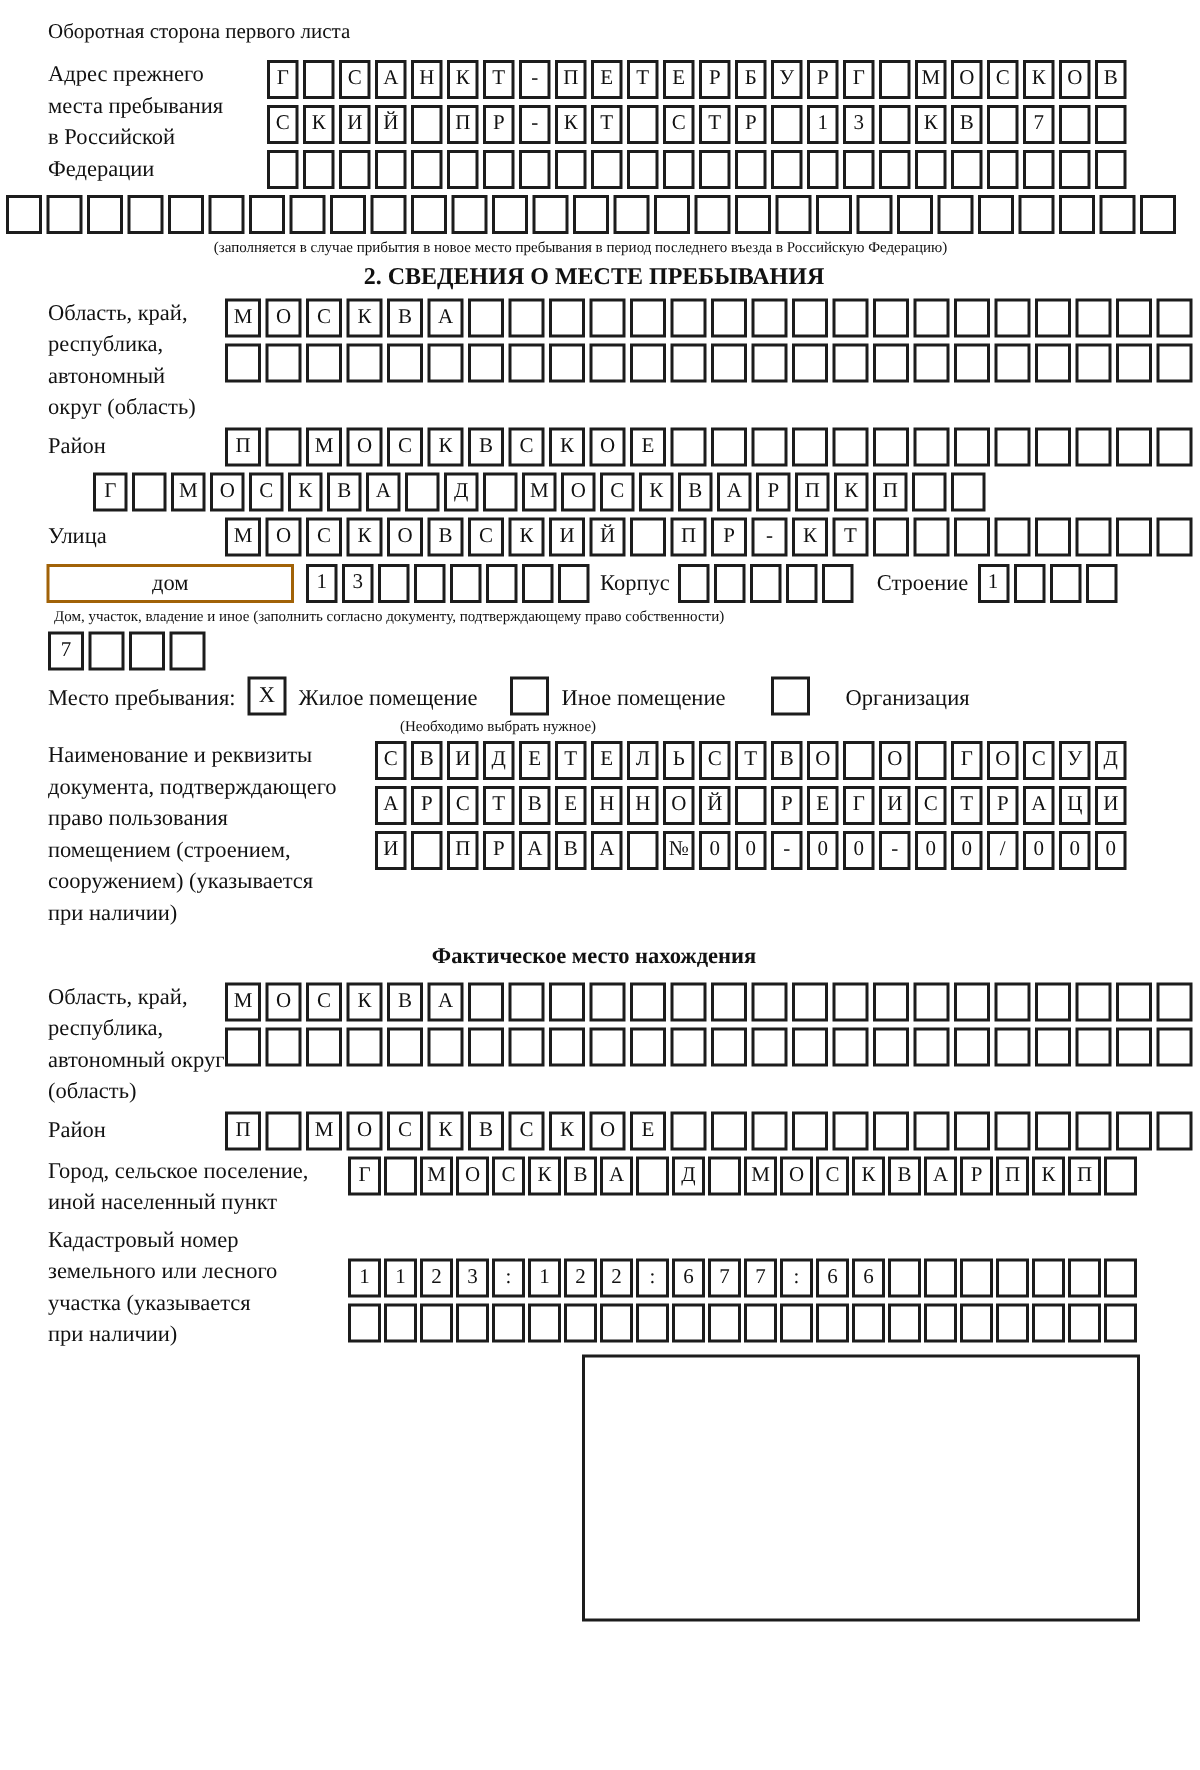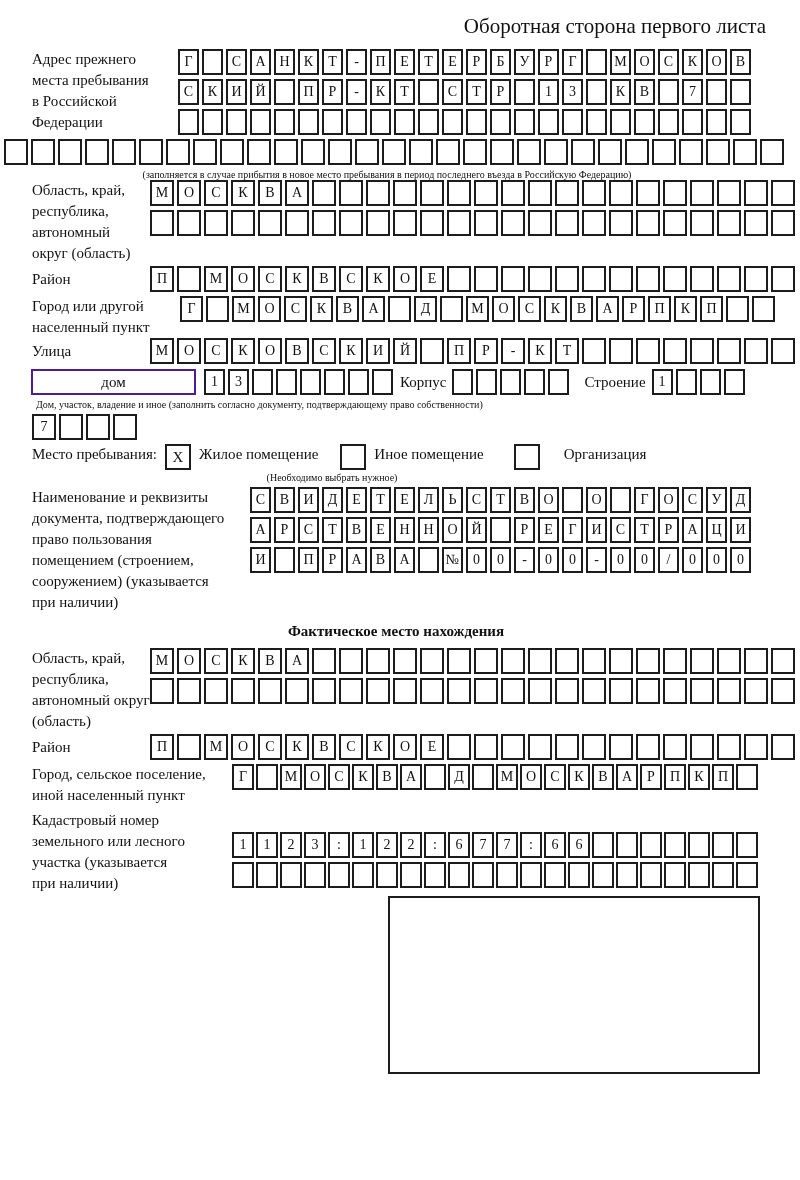--- a/index.html
+++ b/index.html
@@ -1,33 +1,33 @@
 <!DOCTYPE html>
 <html><head>
 <meta charset="utf-8">
 <style>
   html,body{margin:0;padding:0;background:#fff;}
   body{width:800px;height:1180px;overflow:hidden;color:#111;
        font-family:"Liberation Serif","DejaVu Serif",serif;}
   .page{position:relative;width:800px;height:1180px;padding:0 0 0 32px;box-sizing:border-box;}
-  .back-note{padding:14px 34px 0 0;text-align:right;font-size:21px;}
+  .back-note{padding:14px 34px 0 0;text-align:left;font-size:14px;}
   .lines{white-space:pre-line;}
   .lbl{font-size:15px;line-height:21px;}
   .flexrow{display:flex;align-items:flex-start;}
   .cellrow{display:flex;margin-bottom:4px;}
   .cell{width:20px;height:22px;border:2px solid #1c1c1c;margin-right:3px;
         display:flex;align-items:center;justify-content:center;
         font-size:14px;line-height:22px;flex:0 0 auto;background:#fff;}
   .cells-sm .cell{width:17px;}
   .cells-cad .cell{width:18px;margin-right:2px;}
   .cells-city .cell{width:19px;}
   .note{font-size:10px;}
   .center{text-align:center;}
   .h-bold{font-weight:bold;text-align:center;}
-  .bigbox{border:2px solid #4c1d95;height:22px;display:flex;align-items:center;
+  .bigbox{border:2px solid #a16207;height:22px;display:flex;align-items:center;
           justify-content:center;font-size:15px;background:#fff;}
   .chk{width:22px;height:22px;border:2px solid #1c1c1c;display:flex;align-items:center;
        justify-content:center;font-size:15px;margin:0 8px;background:#fff;flex:0 0 auto;}
   .stamp-wrap{width:372px;margin-left:auto;margin-right:40px;}
   .stamp-box{border:2px solid #1c1c1c;height:174px;background:#fff;}
 </style>
 </head>
 <body>
 
 <div class="page">
@@ -146,20 +146,21 @@
       <div class="cell"></div>
       <div class="cell"></div>
       <div class="cell"></div>
       <div class="cell"></div>
       <div class="cell"></div>
       <div class="cell"></div>
       <div class="cell"></div>
     </div>
   <div class="note center" style="margin:0 30px 0 -28px;">(заполняется в случае прибытия в новое место пребывания в период последнего въезда в Российскую Федерацию)</div>
 
+  <div class="h-bold" style="font-size:16px;margin:5px 40px 5px 0;">2. СВЕДЕНИЯ О МЕСТЕ ПРЕБЫВАНИЯ</div>
 
   <div class="flexrow">
     <div class="lbl lines" style="width:118px;flex:0 0 auto;">Область, край,
 республика,
 автономный
 округ (область)</div>
     <div>
       <div class="cellrow">
           <div class="cell">М</div>
           <div class="cell">О</div>
@@ -239,22 +240,20 @@
         <div class="cell"></div>
         <div class="cell"></div>
         <div class="cell"></div>
         <div class="cell"></div>
         <div class="cell"></div>
         <div class="cell"></div>
       </div>
   </div>
 
   <div class="flexrow">
-    <div class="lbl lines" style="width:118px;flex:0 0 auto;">Город или другой
-населенный пункт</div>
     <div class="cellrow cells-city" style="margin-left:30px;">
         <div class="cell">Г</div>
         <div class="cell"></div>
         <div class="cell">М</div>
         <div class="cell">О</div>
         <div class="cell">С</div>
         <div class="cell">К</div>
         <div class="cell">В</div>
         <div class="cell">А</div>
         <div class="cell"></div>
@@ -337,21 +336,21 @@
 
   <div class="flexrow">
     <div class="cellrow">
         <div class="cell">7</div>
         <div class="cell"></div>
         <div class="cell"></div>
         <div class="cell"></div>
       </div>
   </div>
 
-  <div class="flexrow" style="align-items:flex-start;">
+  <div class="flexrow" style="align-items:flex-end;">
     <div class="lbl">Место пребывания:</div>
     <div class="chk">X</div>
     <div class="lbl">Жилое помещение</div>
     <div class="chk" style="margin-left:22px;"></div>
     <div class="lbl">Иное помещение</div>
     <div class="chk" style="margin-left:30px;margin-right:24px;"></div>
     <div class="lbl">Организация</div>
   </div>
   <div class="note center" style="width:320px;margin:2px 0 4px 140px;">(Необходимо выбрать нужное)</div>
 

